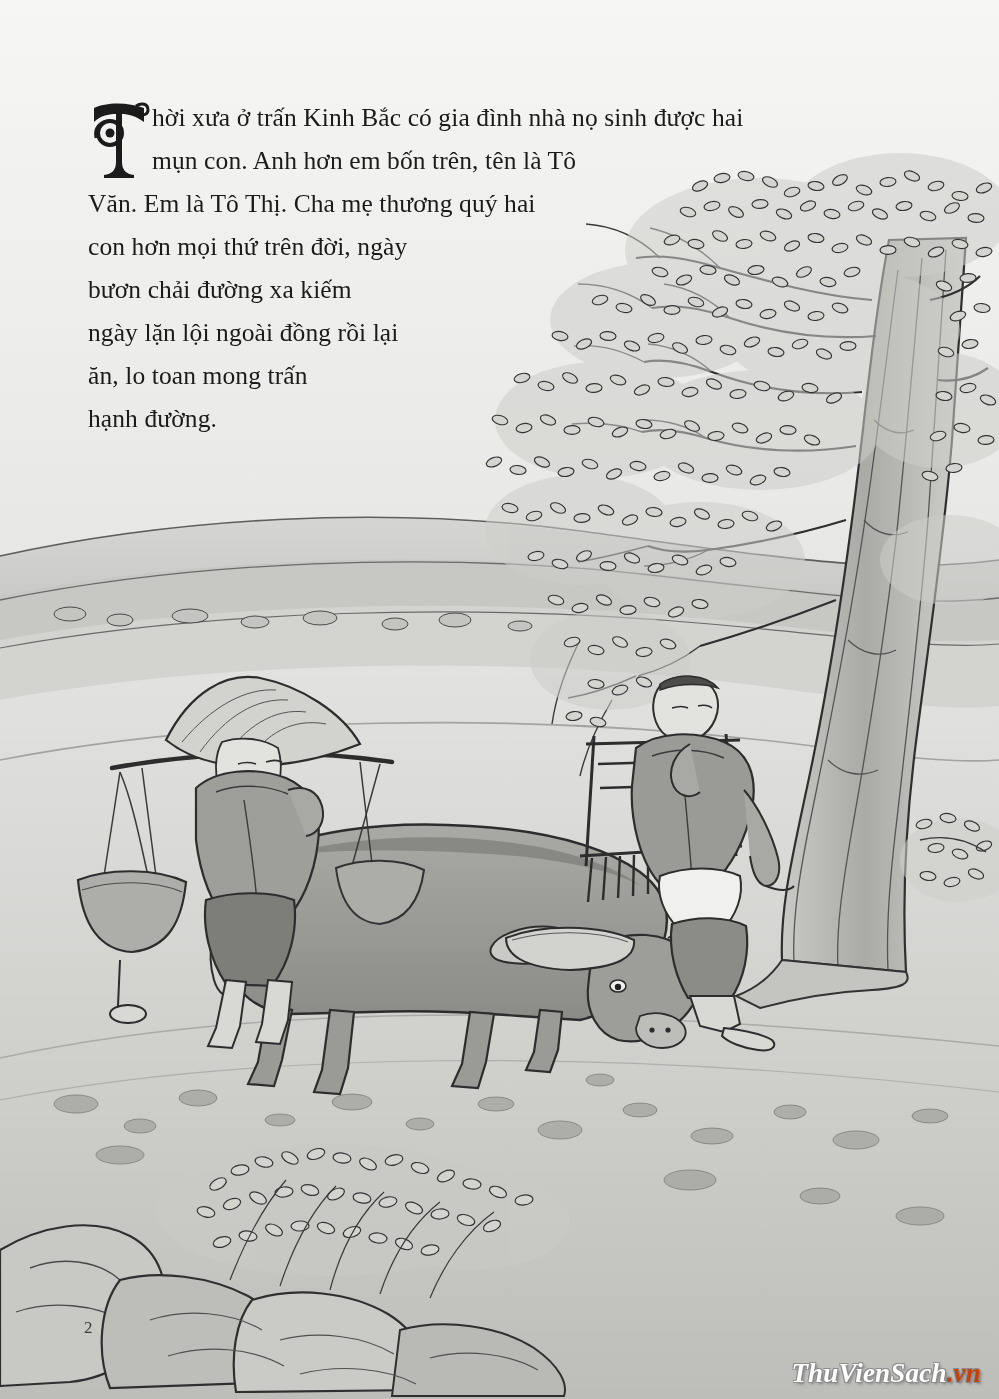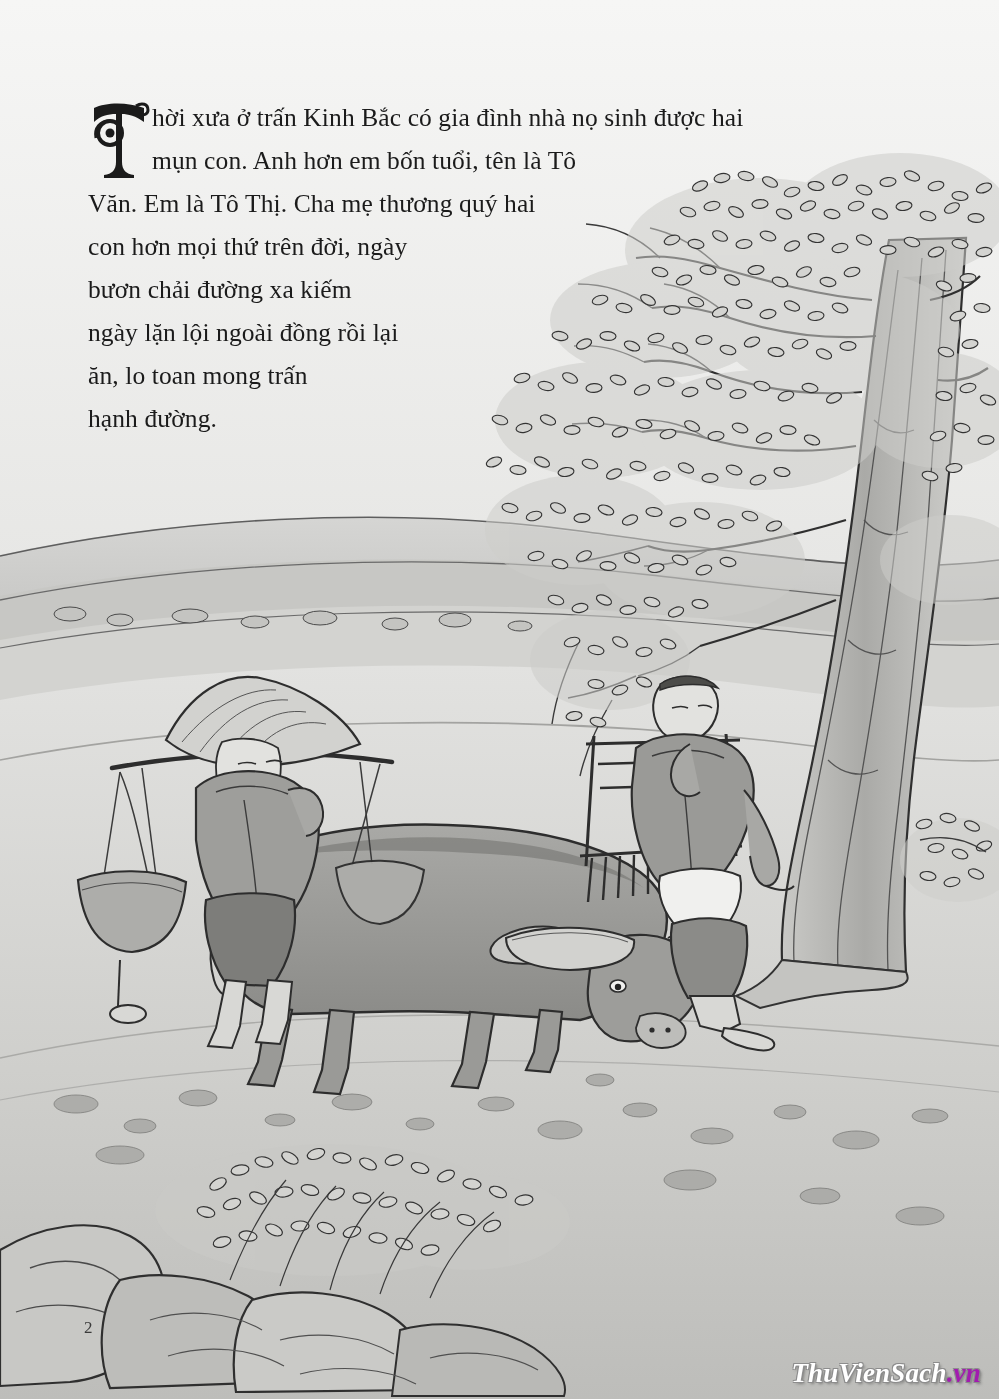--- a/index.html
+++ b/index.html
@@ -87,21 +87,21 @@
     font-style: italic;
     color: #ffffff;
     text-shadow:
        1px 1px 0 #8d8d8d,
       -1px 1px 0 #8d8d8d,
        1px -1px 0 #8d8d8d,
       -1px -1px 0 #8d8d8d,
        2px 2px 3px rgba(0,0,0,.35);
     letter-spacing: 0.2px;
   }
-  .watermark .dotvn { color: #a21caf; }
+  .watermark .dotvn { color: #c2410c; }
 </style>
 </head>
 <body>
 
 <div class="page">
 
   <div class="illus">
     <svg viewBox="0 0 999 1399" xmlns="http://www.w3.org/2000/svg">
       <defs>
         <linearGradient id="skyG" x1="0" y1="0" x2="0" y2="1">
@@ -653,21 +653,21 @@
         <path d="M6 8 C 18 2, 40 2, 56 8 L 56 22 C 48 16, 40 14, 34 14 L 34 62 C 34 70, 38 74, 46 75 L 46 78 L 16 78 L 16 75 C 24 74, 28 70, 28 62 L 28 14 C 20 14, 12 16, 6 22 Z" fill="#1b1b1b"></path>
 
         <circle cx="22" cy="33" r="12" fill="none" stroke="#1b1b1b" stroke-width="4"></circle>
         <circle cx="22" cy="33" r="4.5" fill="#1b1b1b"></circle>
         <path d="M22 21 C 12 21, 6 28, 8 38" fill="none" stroke="#1b1b1b" stroke-width="3"></path>
         <path d="M48 6 C 54 2, 60 4, 60 10 C 60 14, 56 16, 52 14" fill="none" stroke="#1b1b1b" stroke-width="3"></path>
       </svg>
     </div>
     <div class="para shaped">
       <span class="l l1">hời xưa ở trấn Kinh Bắc có gia đình nhà nọ sinh được hai</span>
-      <span class="l">mụn con. Anh hơn em bốn tuổi, tên là Tô</span>
+      <span class="l">mụn con. Anh hơn em bốn trên, tên là Tô</span>
       <span class="l">Văn. Em là Tô Thị. Cha mẹ thương quý hai</span>
       <span class="l">con hơn mọi thứ trên đời, ngày</span>
       <span class="l">bươn chải đường xa kiếm</span>
       <span class="l">ngày lặn lội ngoài đồng rồi lại</span>
       <span class="l">ăn, lo toan mong trấn</span>
       <span class="l">hạnh đường.</span>
     </div>
   </div>
 
   <div class="page-number">2</div>

